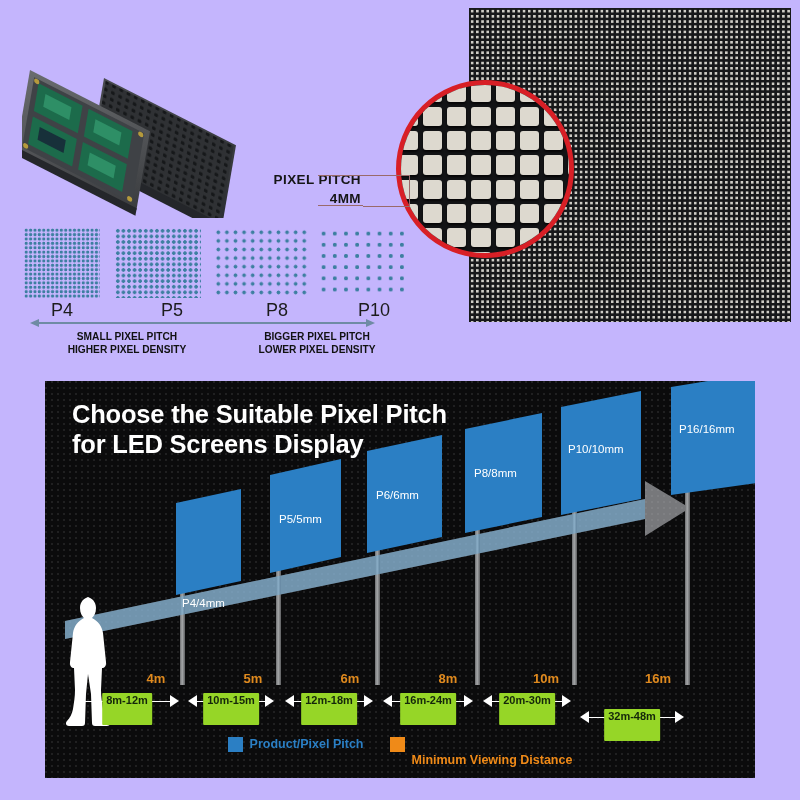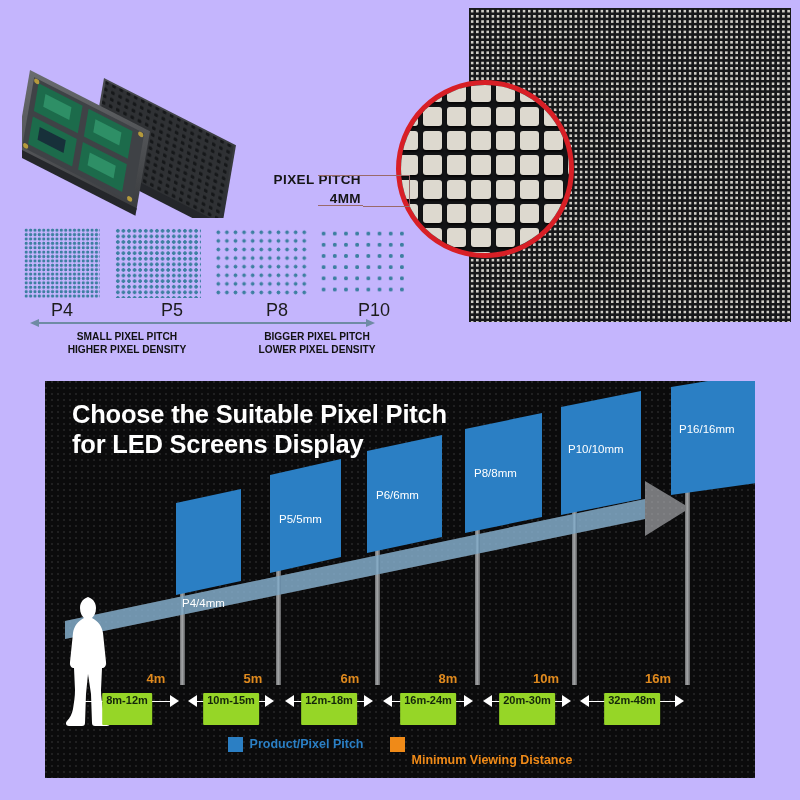--- a/index.html
+++ b/index.html
@@ -320,21 +320,21 @@
       <span class="ln" style="left:8px;right:8px;"></span>
       <span class="tipR"></span>
       <span class="chip">16m-24m</span>
     </div>
     <div class="arrowrow" style="left:438px;top:312px;width:88px;">
       <span class="tipL"></span>
       <span class="ln" style="left:8px;right:8px;"></span>
       <span class="tipR"></span>
       <span class="chip">20m-30m</span>
     </div>
-    <div class="arrowrow" style="left:535px;top:312px;width:104px;">
+    <div class="arrowrow" style="left:535px;top:328px;width:104px;">
       <span class="tipL"></span>
       <span class="ln" style="left:8px;right:8px;"></span>
       <span class="tipR"></span>
       <span class="chip">32m-48m</span>
     </div>
 
     <div class="legend">
       <div class="lg">
         <span class="sw" id="sw0" style="background: rgb(43, 127, 196);"></span>
         <span class="tx" id="lx0" style="color: rgb(43, 127, 196);">Product/Pixel Pitch</span>

